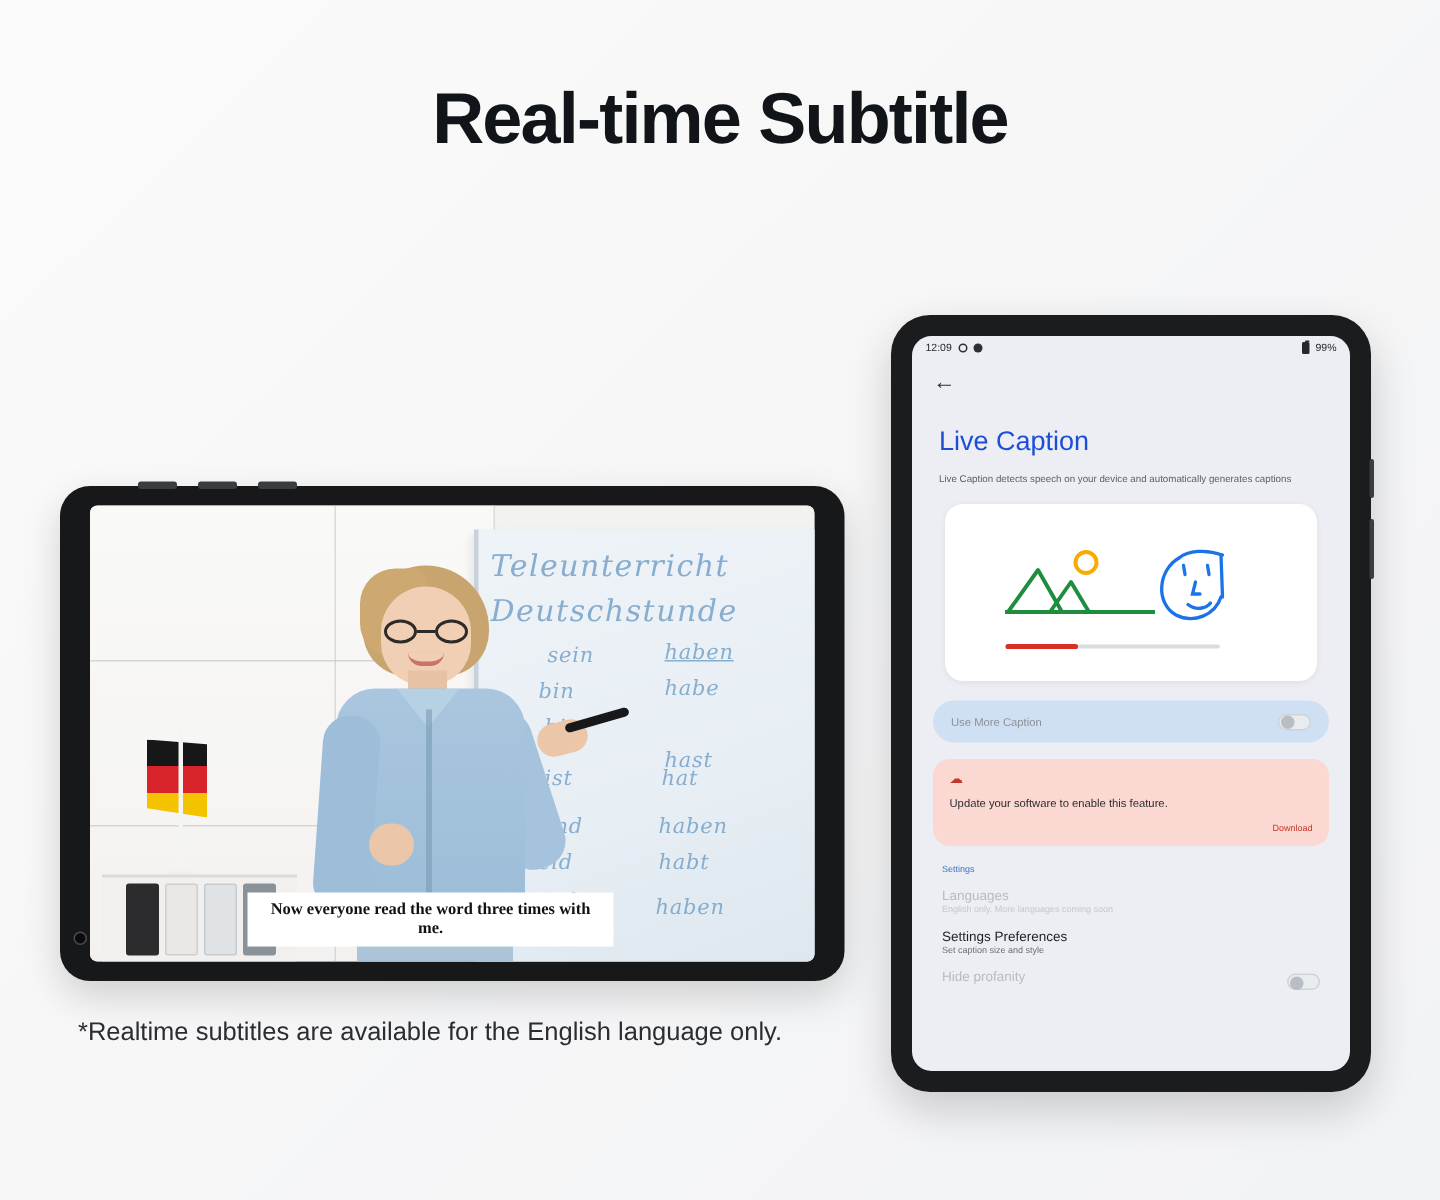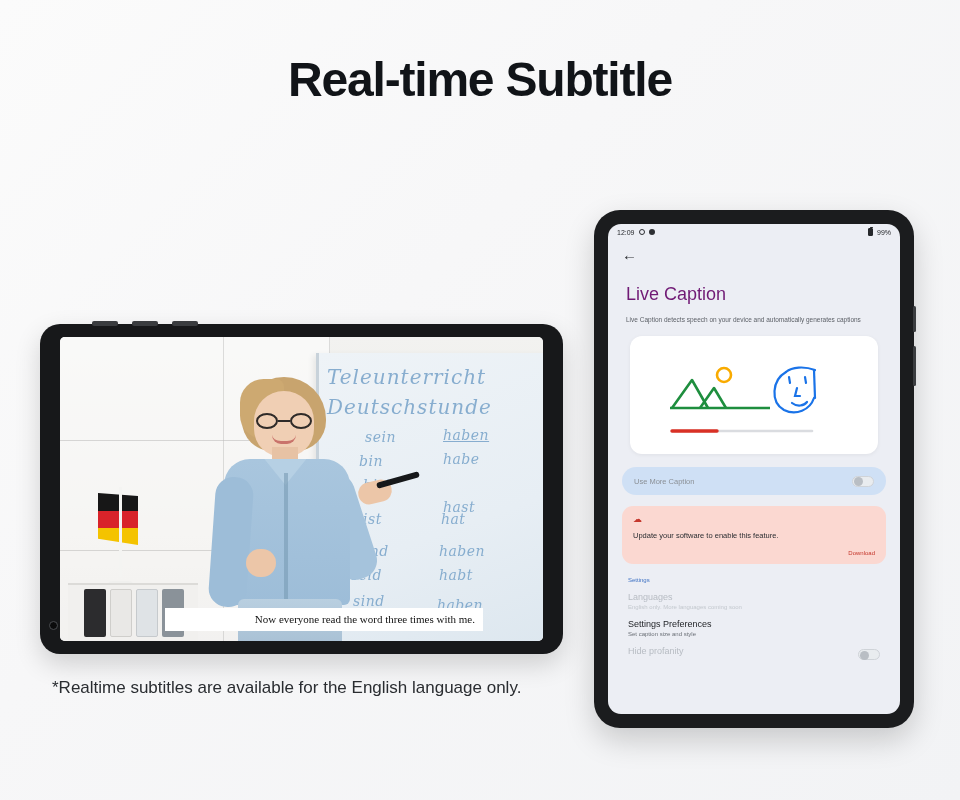--- a/index.html
+++ b/index.html
@@ -147,28 +147,29 @@
                  clip-path: polygon(0 0, 100% 6%, 100% 100%, 0 88%); }
   .shelf { position:absolute; left:8px; bottom:0; width:130px; height:58px;
            background:#f1f0ee; border-top:2px solid #dcdbd8; }
   .binder { position:absolute; bottom:4px; width:22px; height:48px; border-radius:2px; }
   .b1 { left:16px; background:#2c2c2e; } .b2 { left:42px; background:#e9e8e6; border:1px solid #cfcecb;}
   .b3 { left:68px; background:#dfe3e6; border:1px solid #c6cacd;}
   .b4 { left:94px; background:#8a9299; }
 
   
   .caption-bar {
-    position: absolute; left: 105px; bottom: 10px; width: 318px;
+    position: absolute; left: 105px; bottom: 10px; width: 244px;
     background: #ffffff;
     padding: 5px 8px;
-    text-align: right;
+    text-align: center;
     font-size: 11px;
     color: #121212;
     font-family: "Liberation Serif", serif;
     line-height: 1.2;
+    font-weight: bold;
   }
 
   .footnote {
     position: absolute; left: 52px; top: 678px;
     font-size: 17px; color: #2a2d31;
   }
 
   
   .tablet-right {
     position: absolute;
@@ -201,21 +202,21 @@
             background:#2d2f33; display:inline-block; }
   .sb-dot.ring { background: transparent; border: 1.5px solid #2d2f33; }
   .batt { width: 5px; height: 8px; border: 1px solid #26282c; border-radius: 1px;
           position: relative; background: #26282c; }
   .batt:after { content:""; position:absolute; left:1px; top:-2.5px; width:3px; height:1.5px;
           background:#26282c; border-radius:1px; }
 
   .back-row { padding: 6px 14px 0 14px; }
   .back-arrow { font-size: 15px; color: #2b2d31; line-height: 1; cursor: pointer; }
 
-  .app-title { padding: 20px 18px 0 18px; font-size: 18px; color: #701a75; font-weight: normal; }
+  .app-title { padding: 20px 18px 0 18px; font-size: 18px; color: #1d4ed8; font-weight: normal; }
   .app-desc  { padding: 10px 18px 0 18px; font-size: 6.5px; color: #5b5f66; line-height: 1.4; }
 
   .illus-card {
     margin: 12px 22px 0 22px; height: 118px;
     background: #fff; border-radius: 12px;
     position: relative;
     box-shadow: 0 1px 4px rgba(0,0,0,0.06);
   }
   .illus-svg { position: absolute; left: 0; top: 0; width: 100%; height: 100%; }
 

